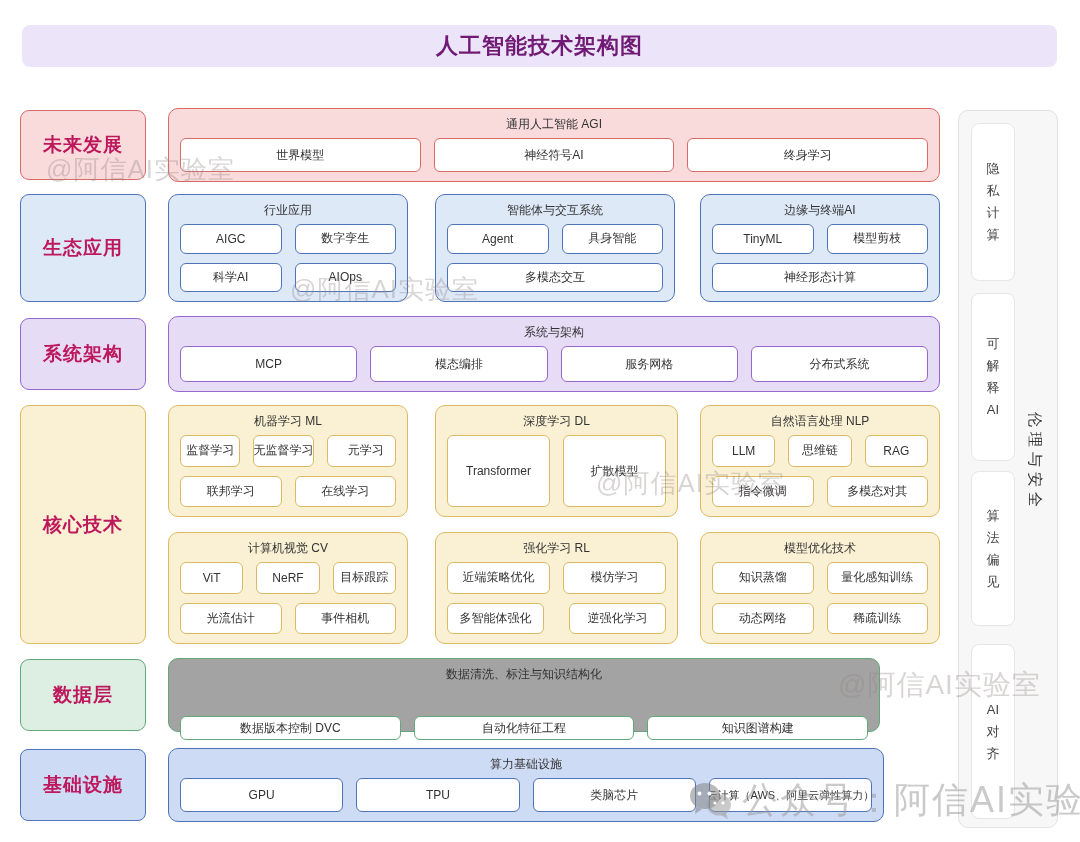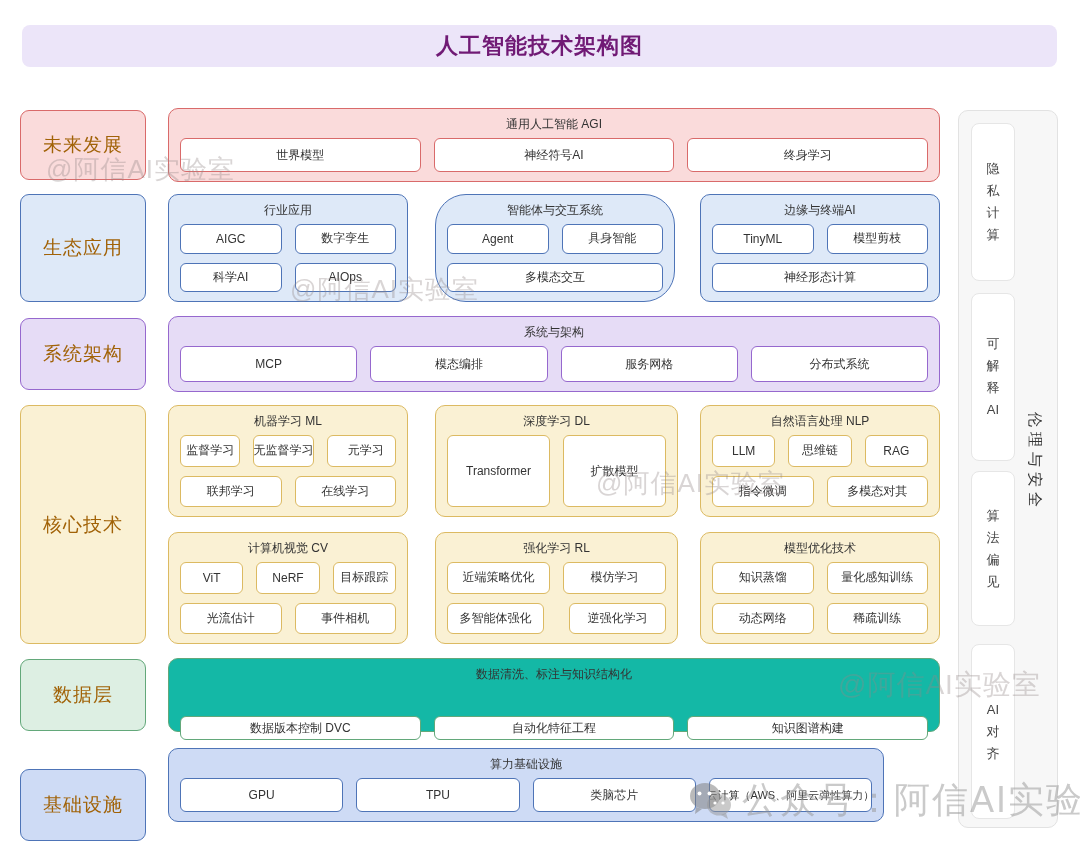--- a/index.html
+++ b/index.html
@@ -8,21 +8,21 @@
     font-family:"Liberation Sans","DejaVu Sans",sans-serif;color:#333;
   }
   .title-bar{
     position:absolute;left:22px;top:25px;width:1035px;height:42px;
     background:#ece5f9;border-radius:8px;display:flex;align-items:center;justify-content:center;
     font-size:22px;font-weight:600;color:#701a75;letter-spacing:1px;
   }
   .row-label{
     position:absolute;left:20px;width:126px;border:1.6px solid;border-radius:9px;
     display:flex;align-items:center;justify-content:center;
-    font-size:19px;font-weight:400;color:#a16207;box-sizing:border-box;letter-spacing:1px;
+    font-size:19px;font-weight:700;color:#be185d;box-sizing:border-box;letter-spacing:1px;
   }
   .group{
     position:absolute;border:1.6px solid;border-radius:10px;box-sizing:border-box;
     display:flex;flex-direction:column;
   }
   .ghead{
     text-align:center;font-size:12px;color:#333;padding:7px 6px 5px;white-space:nowrap;
   }
   .brow{
     display:flex;gap:13px;padding:0 11px;margin-bottom:9px;flex:1;align-items:stretch;
@@ -80,41 +80,41 @@
         <path d="M38 32 L40 38 L33 34 Z" fill="rgba(150,150,150,0.5)"></path>
       </svg>
     </span>
     <span class="txt">公众号：阿信AI实验室</span>
   </div>
 <div class="row-label" style="top: 110px; height: 70px; border-color: rgb(217, 106, 106); background: rgb(250, 219, 219);">未来发展</div>
     <div class="row-label" style="top: 194px; height: 108px; border-color: rgb(78, 116, 183); background: rgb(222, 233, 248);">生态应用</div>
     <div class="row-label" style="top: 318px; height: 72px; border-color: rgb(150, 104, 206); background: rgb(230, 220, 246);">系统架构</div>
     <div class="row-label" style="top: 405px; height: 239px; border-color: rgb(220, 186, 98); background: rgb(250, 241, 212);">核心技术</div>
     <div class="row-label" style="top: 659px; height: 72px; border-color: rgb(99, 168, 122); background: rgb(221, 239, 227);">数据层</div>
-    <div class="row-label" style="top: 769px; height: 72px; border-color: rgb(78, 116, 183); background: rgb(206, 219, 245);">基础设施</div>
+    <div class="row-label" style="top: 749px; height: 72px; border-color: rgb(78, 116, 183); background: rgb(206, 219, 245); border-radius: 8px;">基础设施</div>
     <div class="group" style="left: 168px; top: 108px; width: 772px; height: 74px; border-color: rgb(217, 106, 106); background: rgb(250, 219, 219);">
       <div class="ghead">通用人工智能 AGI</div>
       <div class="brow">
         <div class="box" style="border-color: rgb(217, 106, 106);">世界模型</div>
         <div class="box" style="border-color: rgb(217, 106, 106);">神经符号AI</div>
         <div class="box" style="border-color: rgb(217, 106, 106);">终身学习</div>
       </div>
     </div>
     <div class="group" style="left: 168px; top: 194px; width: 240px; height: 108px; border-color: rgb(78, 116, 183); background: rgb(222, 233, 248);">
       <div class="ghead">行业应用</div>
       <div class="brow">
         <div class="box" style="border-color: rgb(78, 116, 183);">AIGC</div>
         <div class="box" style="border-color: rgb(78, 116, 183);">数字孪生</div>
       </div>
       <div class="brow">
         <div class="box" style="border-color: rgb(78, 116, 183);">科学AI</div>
         <div class="box" style="border-color: rgb(78, 116, 183);">AIOps</div>
       </div>
     </div>
-    <div class="group" style="left: 435px; top: 194px; width: 240px; height: 108px; border-color: rgb(78, 116, 183); background: rgb(222, 233, 248); border-radius: 31px;">
+    <div class="group" style="left: 435px; top: 194px; width: 240px; height: 108px; border-color: rgb(78, 116, 183); background: rgb(222, 233, 248);">
       <div class="ghead">智能体与交互系统</div>
       <div class="brow">
         <div class="box" style="border-color: rgb(78, 116, 183);">Agent</div>
         <div class="box" style="border-color: rgb(78, 116, 183);">具身智能</div>
       </div>
       <div class="brow">
         <div class="box" style="border-color: rgb(78, 116, 183);">多模态交互</div>
       </div>
     </div>
     <div class="group" style="left: 700px; top: 194px; width: 240px; height: 108px; border-color: rgb(78, 116, 183); background: rgb(222, 233, 248);">
@@ -194,21 +194,21 @@
       <div class="ghead">模型优化技术</div>
       <div class="brow">
         <div class="box" style="border-color: rgb(220, 186, 98);">知识蒸馏</div>
         <div class="box" style="border-color: rgb(220, 186, 98);">量化感知训练</div>
       </div>
       <div class="brow">
         <div class="box" style="border-color: rgb(220, 186, 98);">动态网络</div>
         <div class="box" style="border-color: rgb(220, 186, 98);">稀疏训练</div>
       </div>
     </div>
-    <div class="group" style="left: 168px; top: 658px; width: 772px; height: 74px; border-color: rgb(99, 168, 122); background: #14b8a6; gap: 28px;">
+    <div class="group" style="left: 168px; top: 658px; width: 712px; height: 74px; border-color: rgb(99, 168, 122); background: #a3a3a3; gap: 28px;">
       <div class="ghead">数据清洗、标注与知识结构化</div>
       <div class="brow">
         <div class="box" style="border-color: rgb(99, 168, 122);">数据版本控制 DVC</div>
         <div class="box" style="border-color: rgb(99, 168, 122);">自动化特征工程</div>
         <div class="box" style="border-color: rgb(99, 168, 122);">知识图谱构建</div>
       </div>
     </div>
     <div class="group" style="left: 168px; top: 748px; width: 716px; height: 74px; border-color: rgb(78, 116, 183); background: rgb(206, 219, 245);">
       <div class="ghead">算力基础设施</div>
       <div class="brow">

